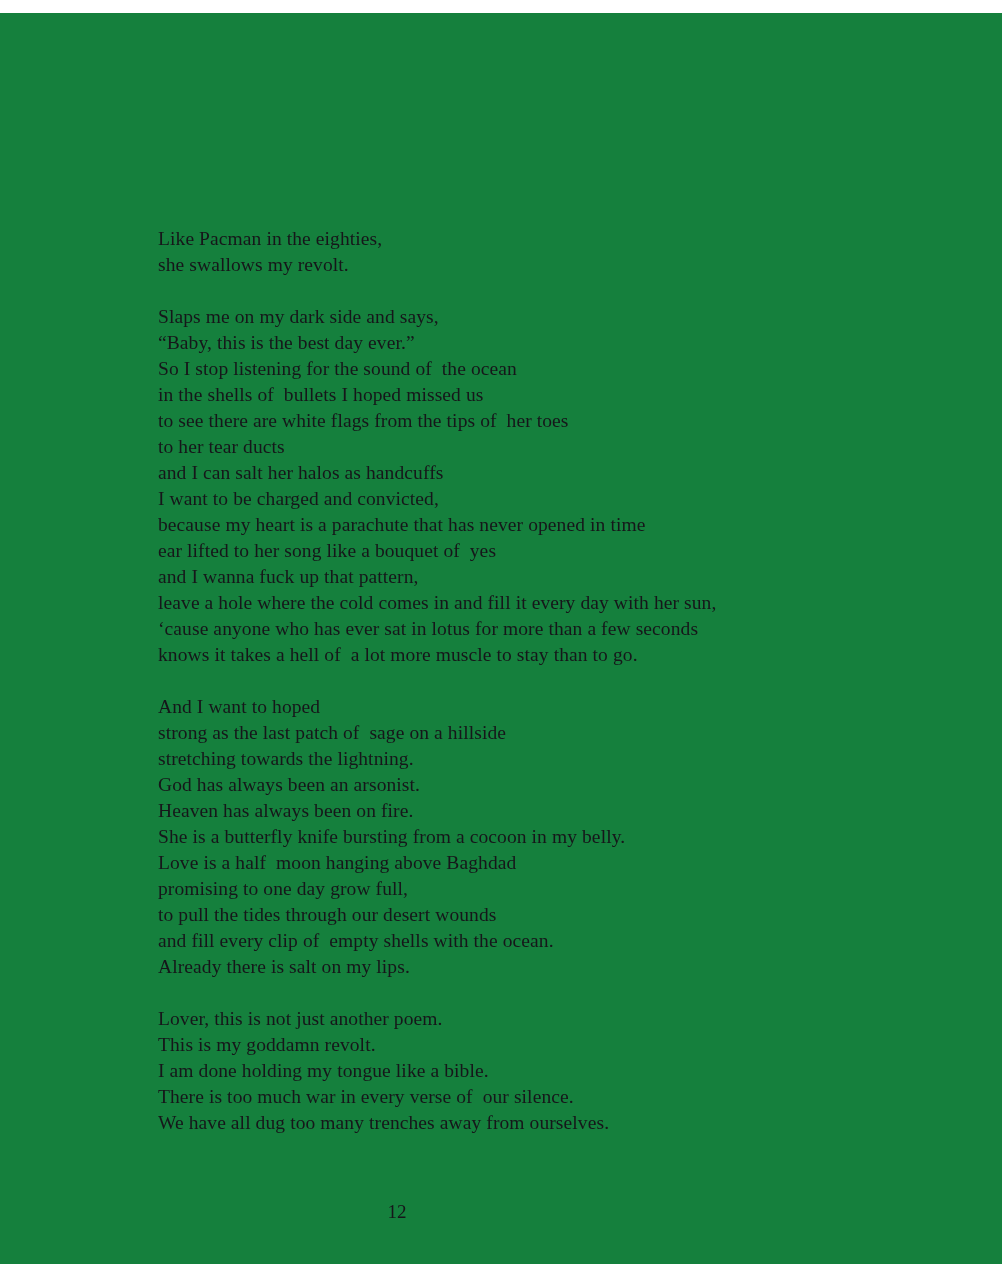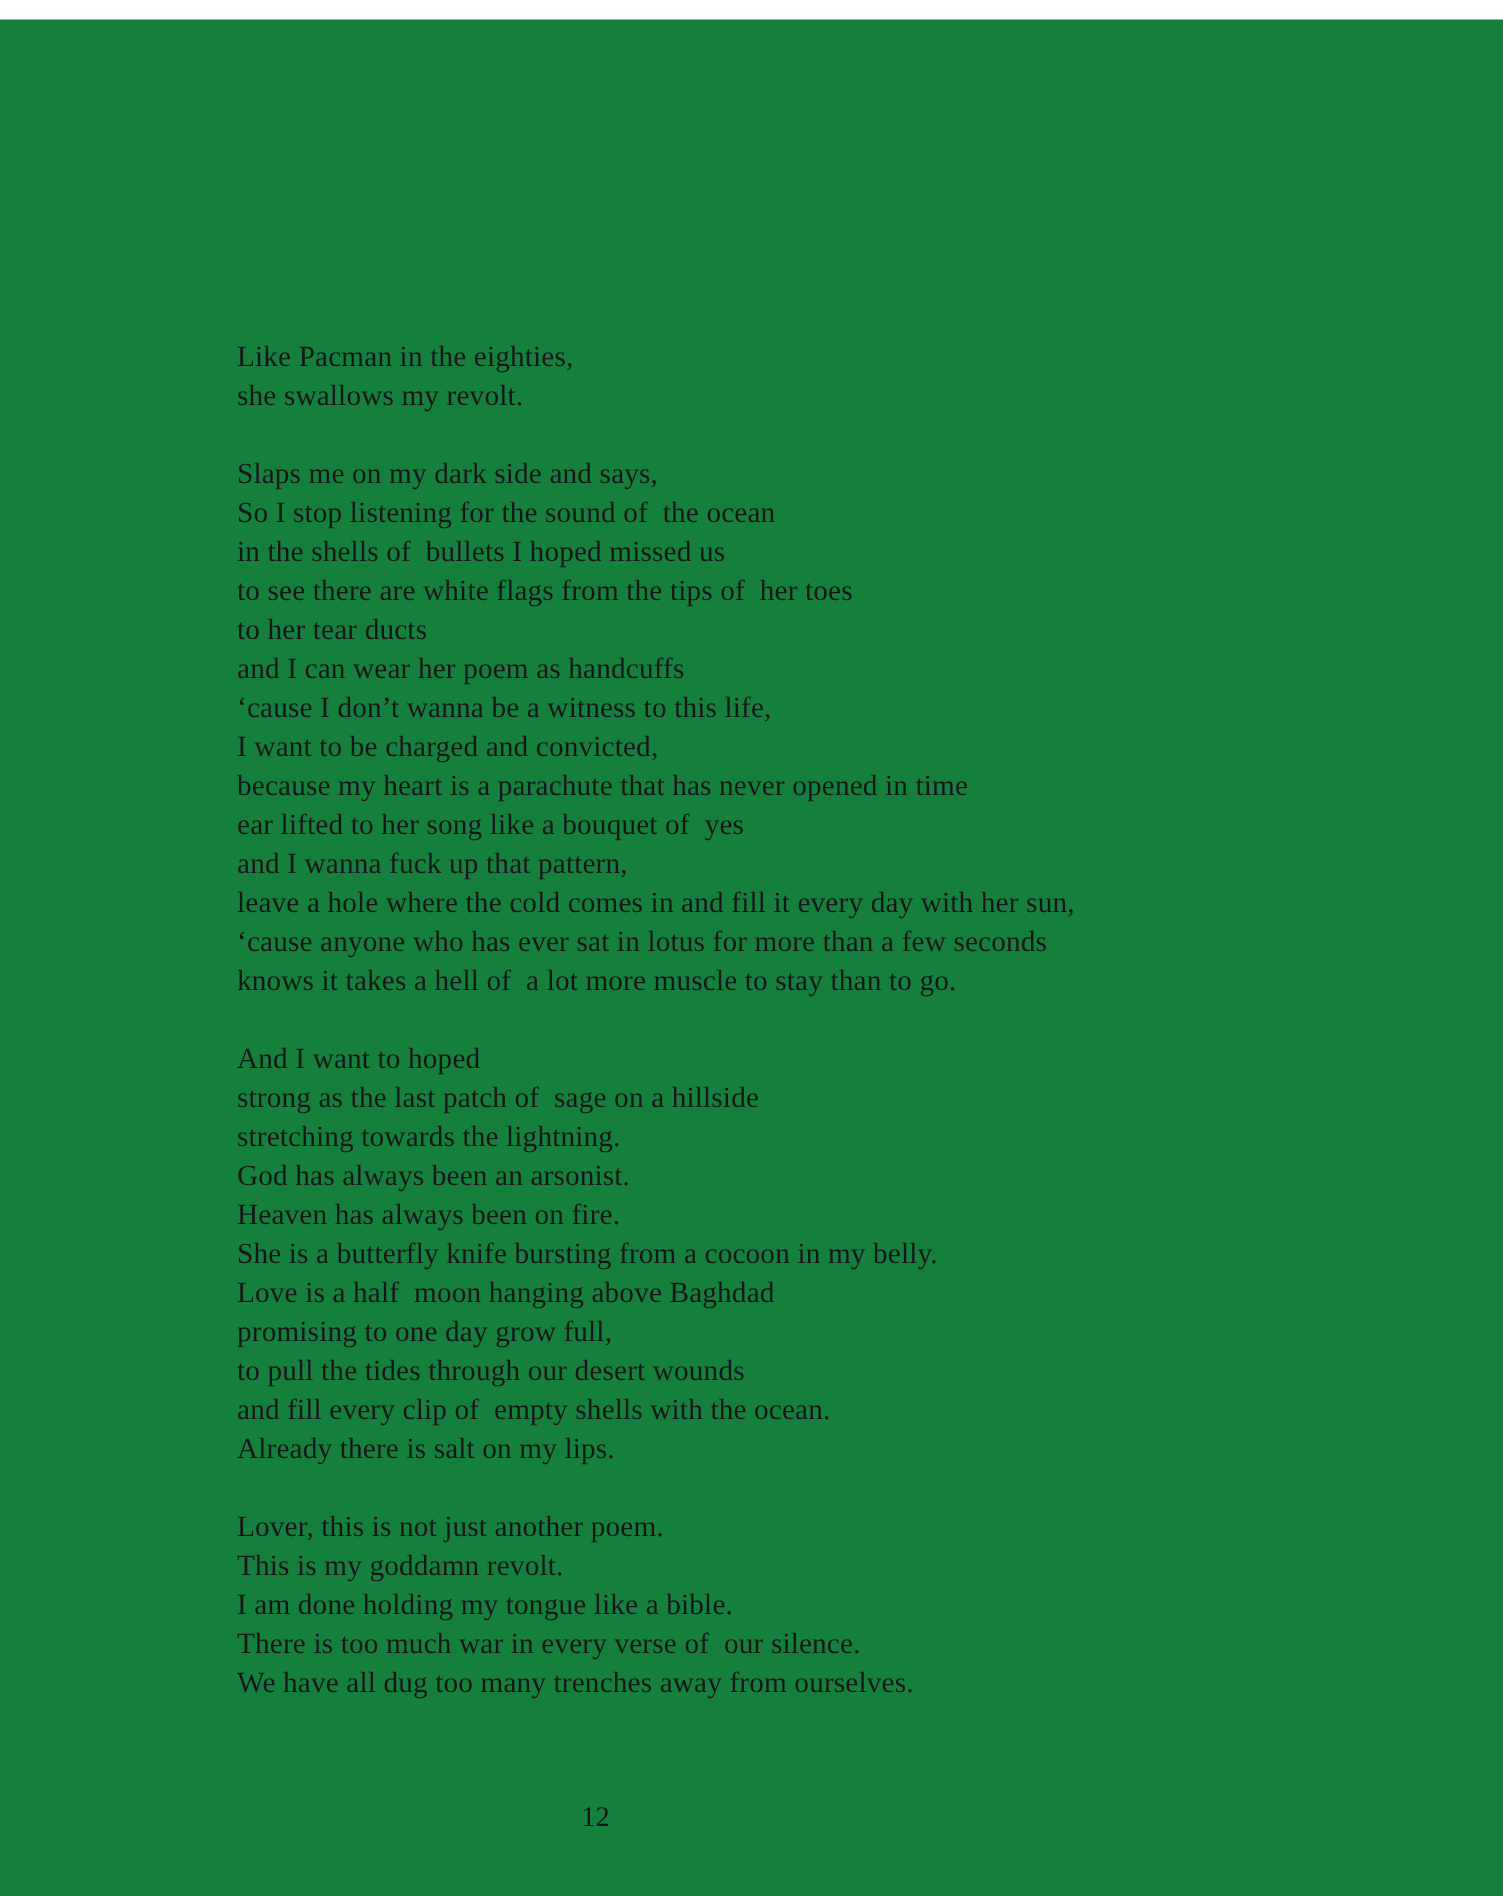--- a/index.html
+++ b/index.html
@@ -60,26 +60,26 @@
 <div class="page">
   <div class="poem-body">
 
     <div class="stanza">
       <div class="line">Like Pacman in the eighties,</div>
       <div class="line">she swallows my revolt.</div>
     </div>
 
     <div class="stanza">
       <div class="line">Slaps me on my dark side and says,</div>
+      <div class="line">“Baby, this is the best day ever.”</div>
       <div class="line">So I stop listening for the sound of  the ocean</div>
       <div class="line">in the shells of  bullets I hoped missed us</div>
       <div class="line">to see there are white flags from the tips of  her toes</div>
       <div class="line">to her tear ducts</div>
-      <div class="line">and I can wear her poem as handcuffs</div>
-      <div class="line">‘cause I don’t wanna be a witness to this life,</div>
+      <div class="line">and I can salt her halos as handcuffs</div>
       <div class="line">I want to be charged and convicted,</div>
       <div class="line">because my heart is a parachute that has never opened in time</div>
       <div class="line">ear lifted to her song like a bouquet of  yes</div>
       <div class="line">and I wanna fuck up that pattern,</div>
       <div class="line">leave a hole where the cold comes in and fill it every day with her sun,</div>
       <div class="line">‘cause anyone who has ever sat in lotus for more than a few seconds</div>
       <div class="line">knows it takes a hell of  a lot more muscle to stay than to go.</div>
     </div>
 
     <div class="stanza">

